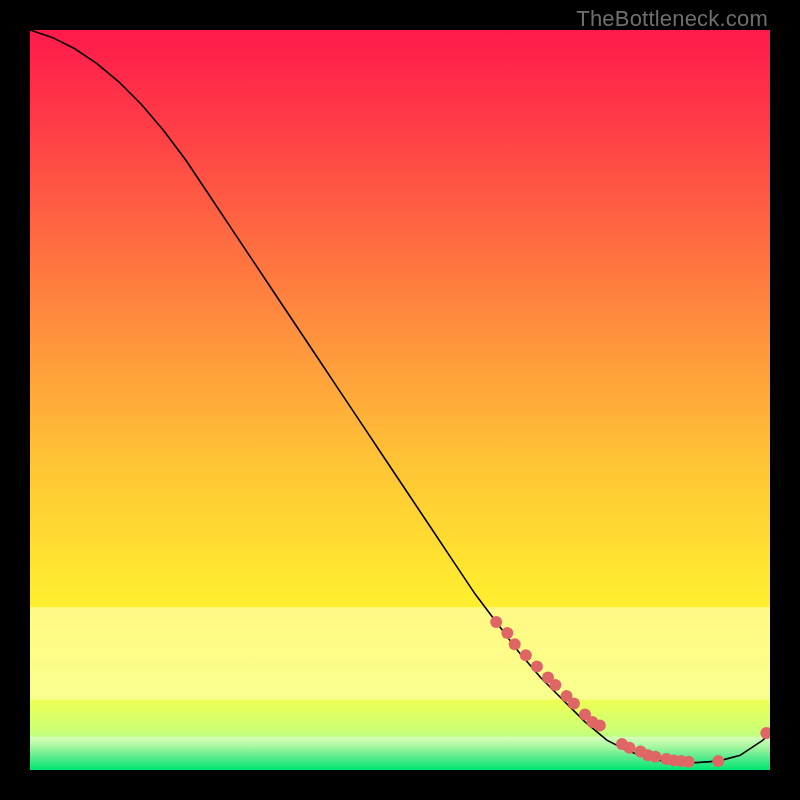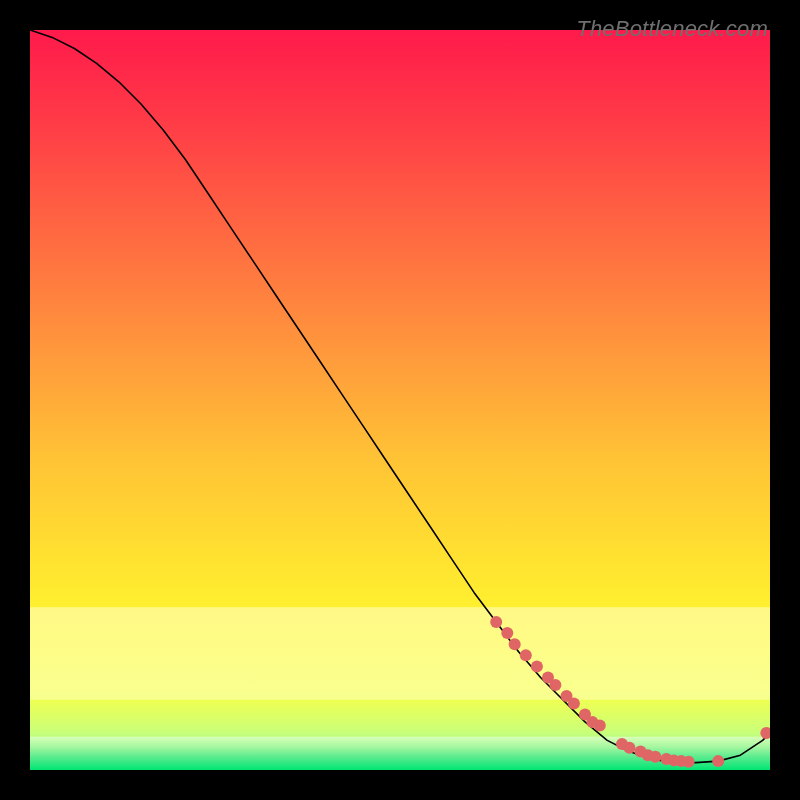--- a/index.html
+++ b/index.html
@@ -20,28 +20,27 @@
   .plot {
     position: absolute;
     left: 30px;
     top: 30px;
     width: 740px;
     height: 740px;
     overflow: hidden;
   }
   .watermark {
     position: absolute;
-    top: 16px;
+    top: 6px;
     right: 32px;
     color: #6f6f6f;
     font-size: 22px;
     font-weight: 400;
     letter-spacing: 0.2px;
     user-select: none;
-    font-style: italic;
   }
   svg { display: block; }
 </style>
 </head>
 <body>
 
 <div class="stage">
 
   <div class="plot">
     <svg id="chart-svg" width="740" height="740" viewBox="0 0 740 740">

